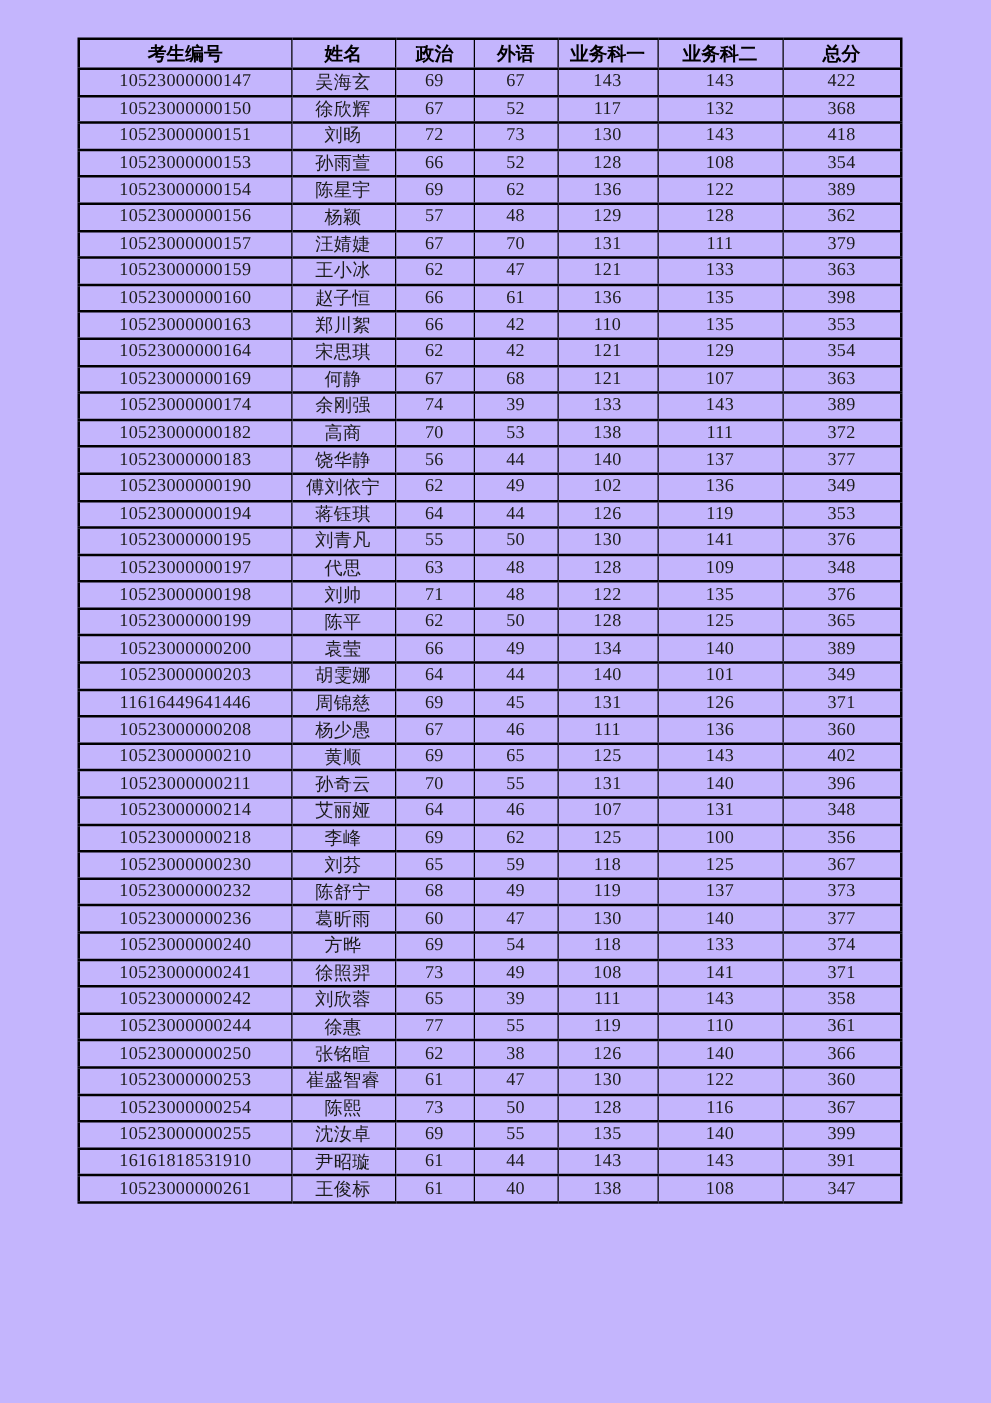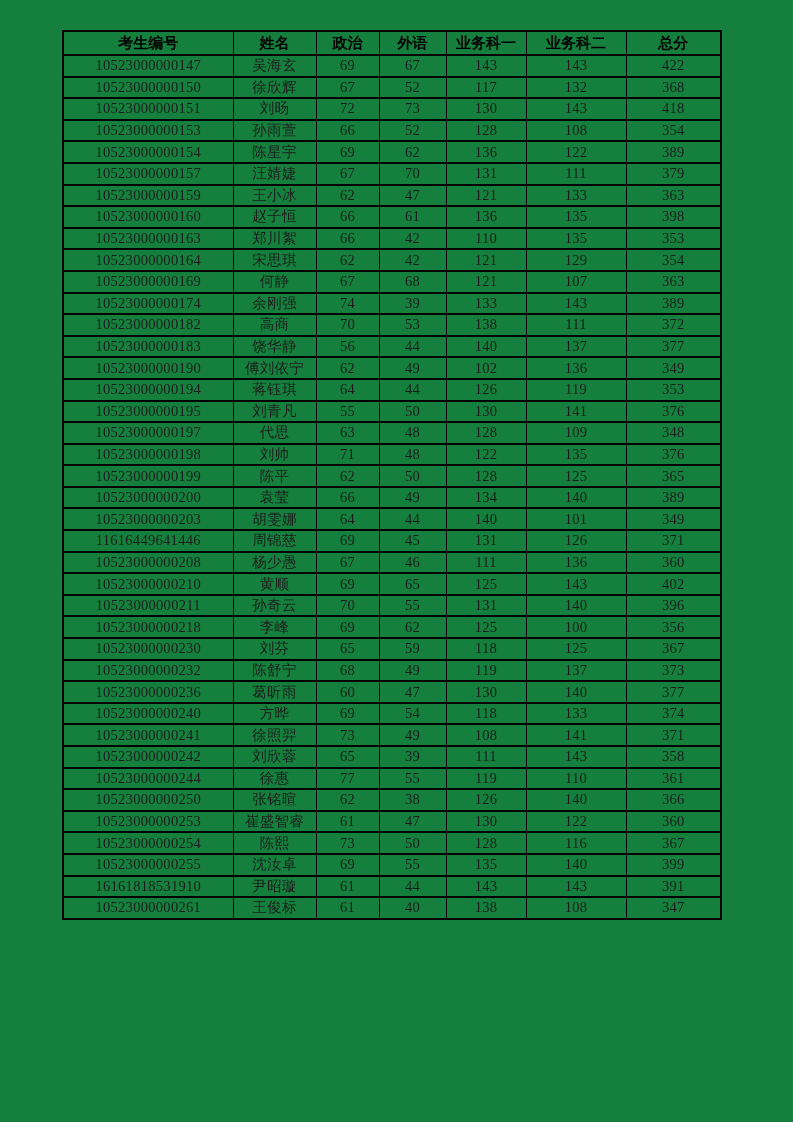--- a/index.html
+++ b/index.html
@@ -4,21 +4,21 @@
 <style>
   html, body {
     margin: 0;
     padding: 0;
     background: #ffffff;
   }
   .page {
     position: relative;
     width: 793px;
     height: 1122px;
-    background: #15803d;
+    background: #c4b5fd;
     overflow: hidden;
   }
   .score-table {
     position: absolute;
     left: 62px;
     top: 30px;
     width: 658px;
     table-layout: fixed;
     border-collapse: collapse;
     border: 2px solid #000000;
@@ -116,20 +116,29 @@
         <tr>
           <td>10523000000154</td>
           <td>陈星宇</td>
           <td>69</td>
           <td>62</td>
           <td>136</td>
           <td>122</td>
           <td>389</td>
         </tr>
         <tr>
+          <td>10523000000156</td>
+          <td>杨颖</td>
+          <td>57</td>
+          <td>48</td>
+          <td>129</td>
+          <td>128</td>
+          <td>362</td>
+        </tr>
+        <tr>
           <td>10523000000157</td>
           <td>汪婧婕</td>
           <td>67</td>
           <td>70</td>
           <td>131</td>
           <td>111</td>
           <td>379</td>
         </tr>
         <tr>
           <td>10523000000159</td>
@@ -305,20 +314,29 @@
         <tr>
           <td>10523000000211</td>
           <td>孙奇云</td>
           <td>70</td>
           <td>55</td>
           <td>131</td>
           <td>140</td>
           <td>396</td>
         </tr>
         <tr>
+          <td>10523000000214</td>
+          <td>艾丽娅</td>
+          <td>64</td>
+          <td>46</td>
+          <td>107</td>
+          <td>131</td>
+          <td>348</td>
+        </tr>
+        <tr>
           <td>10523000000218</td>
           <td>李峰</td>
           <td>69</td>
           <td>62</td>
           <td>125</td>
           <td>100</td>
           <td>356</td>
         </tr>
         <tr>
           <td>10523000000230</td>

